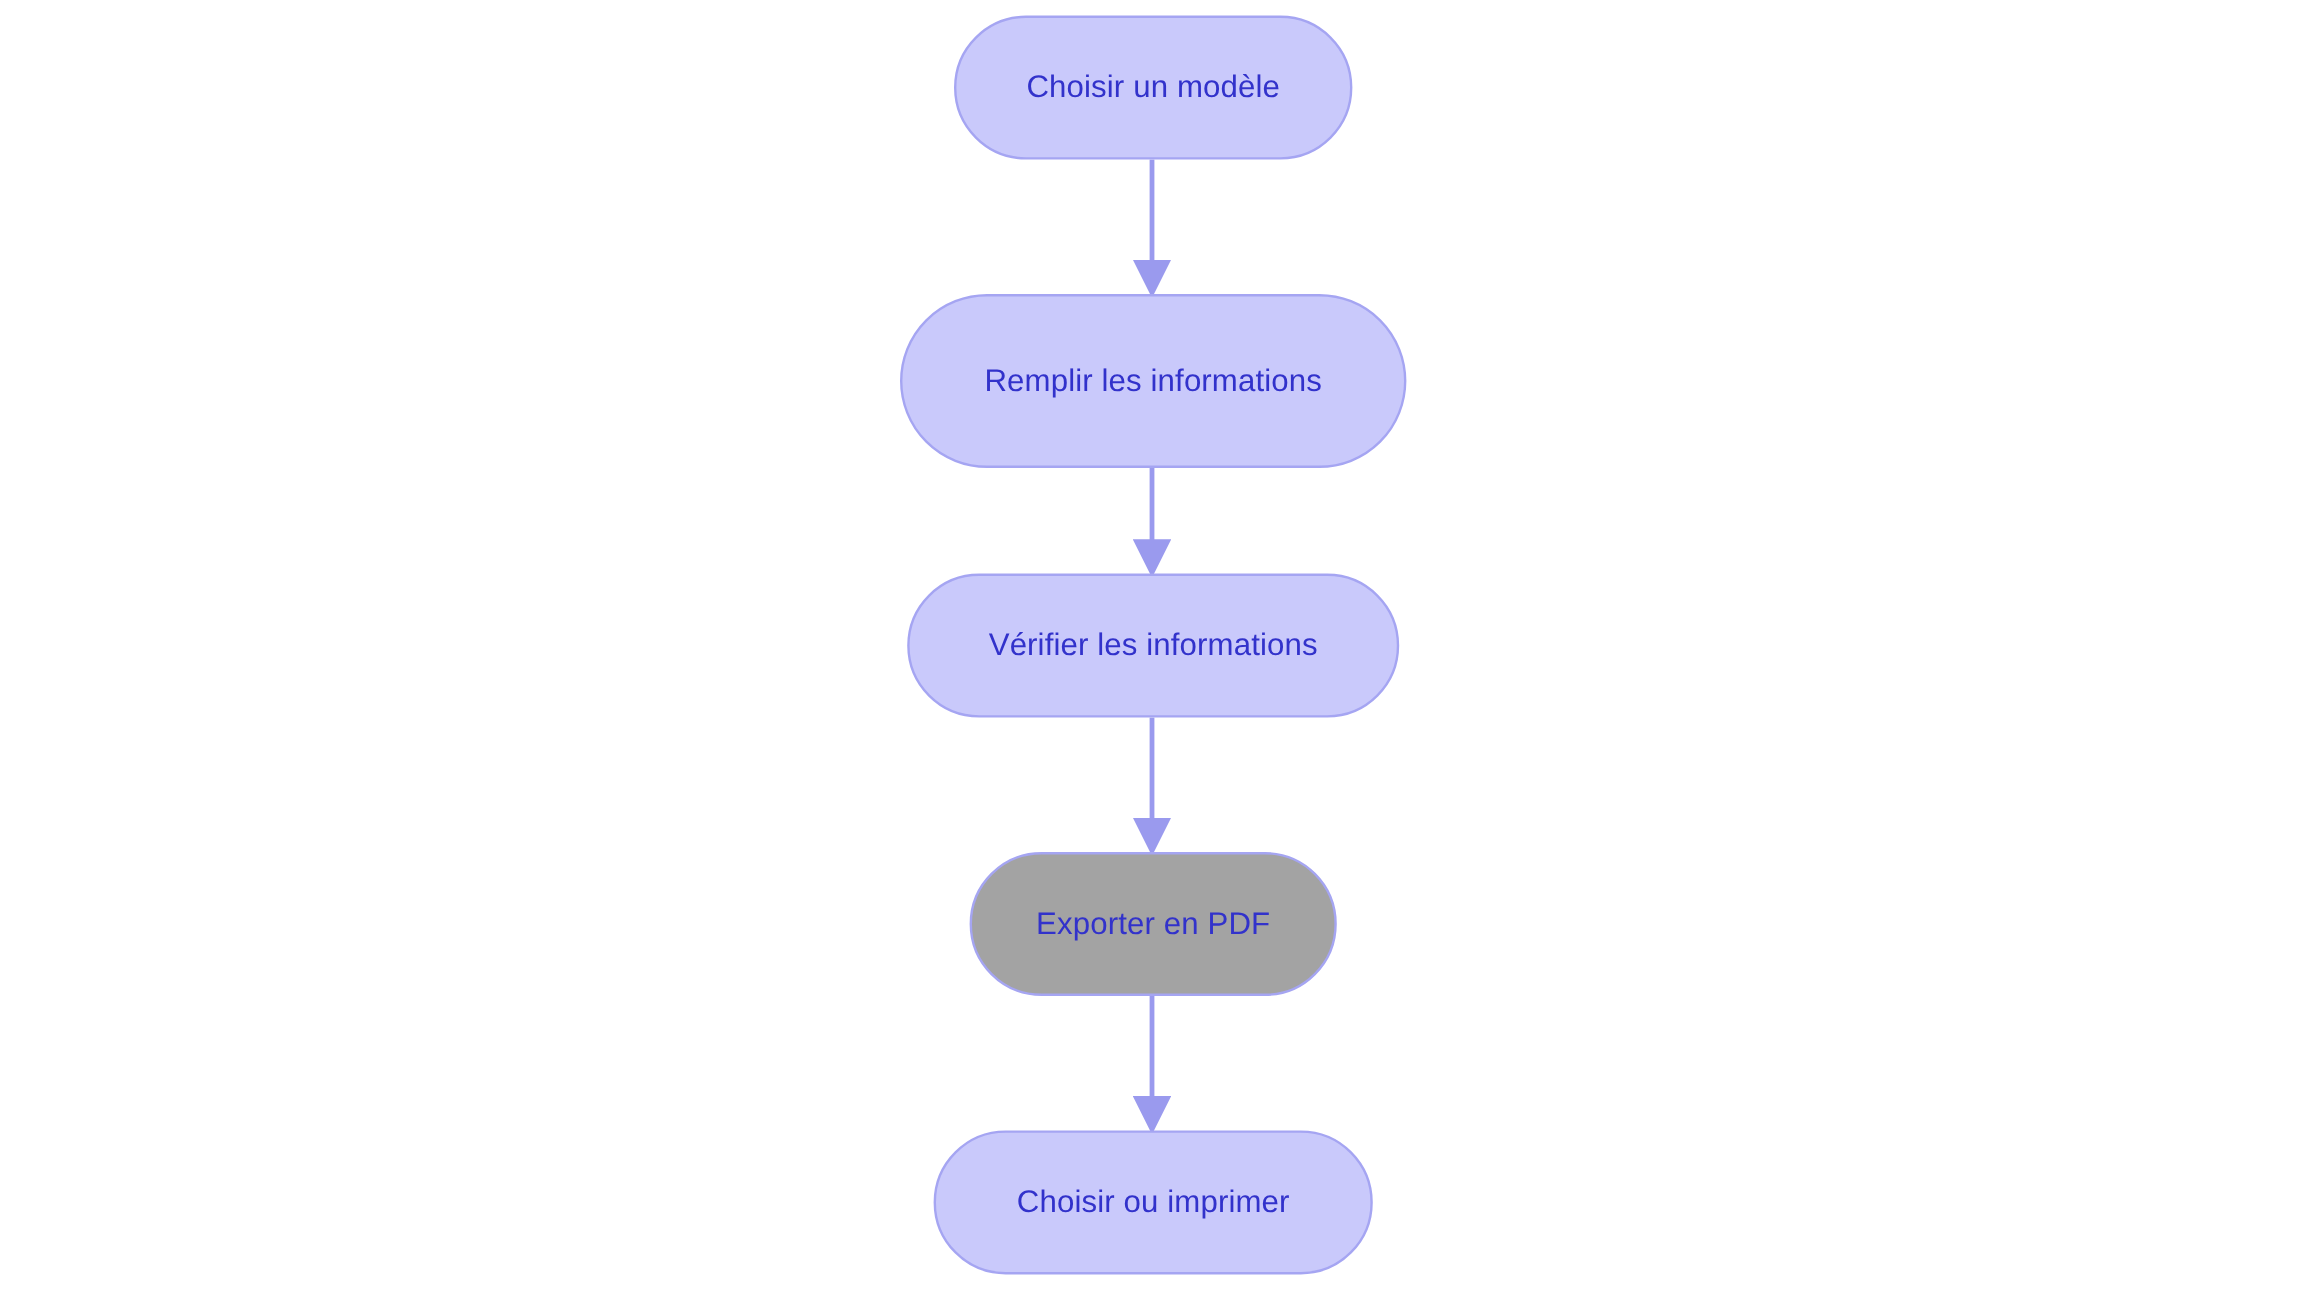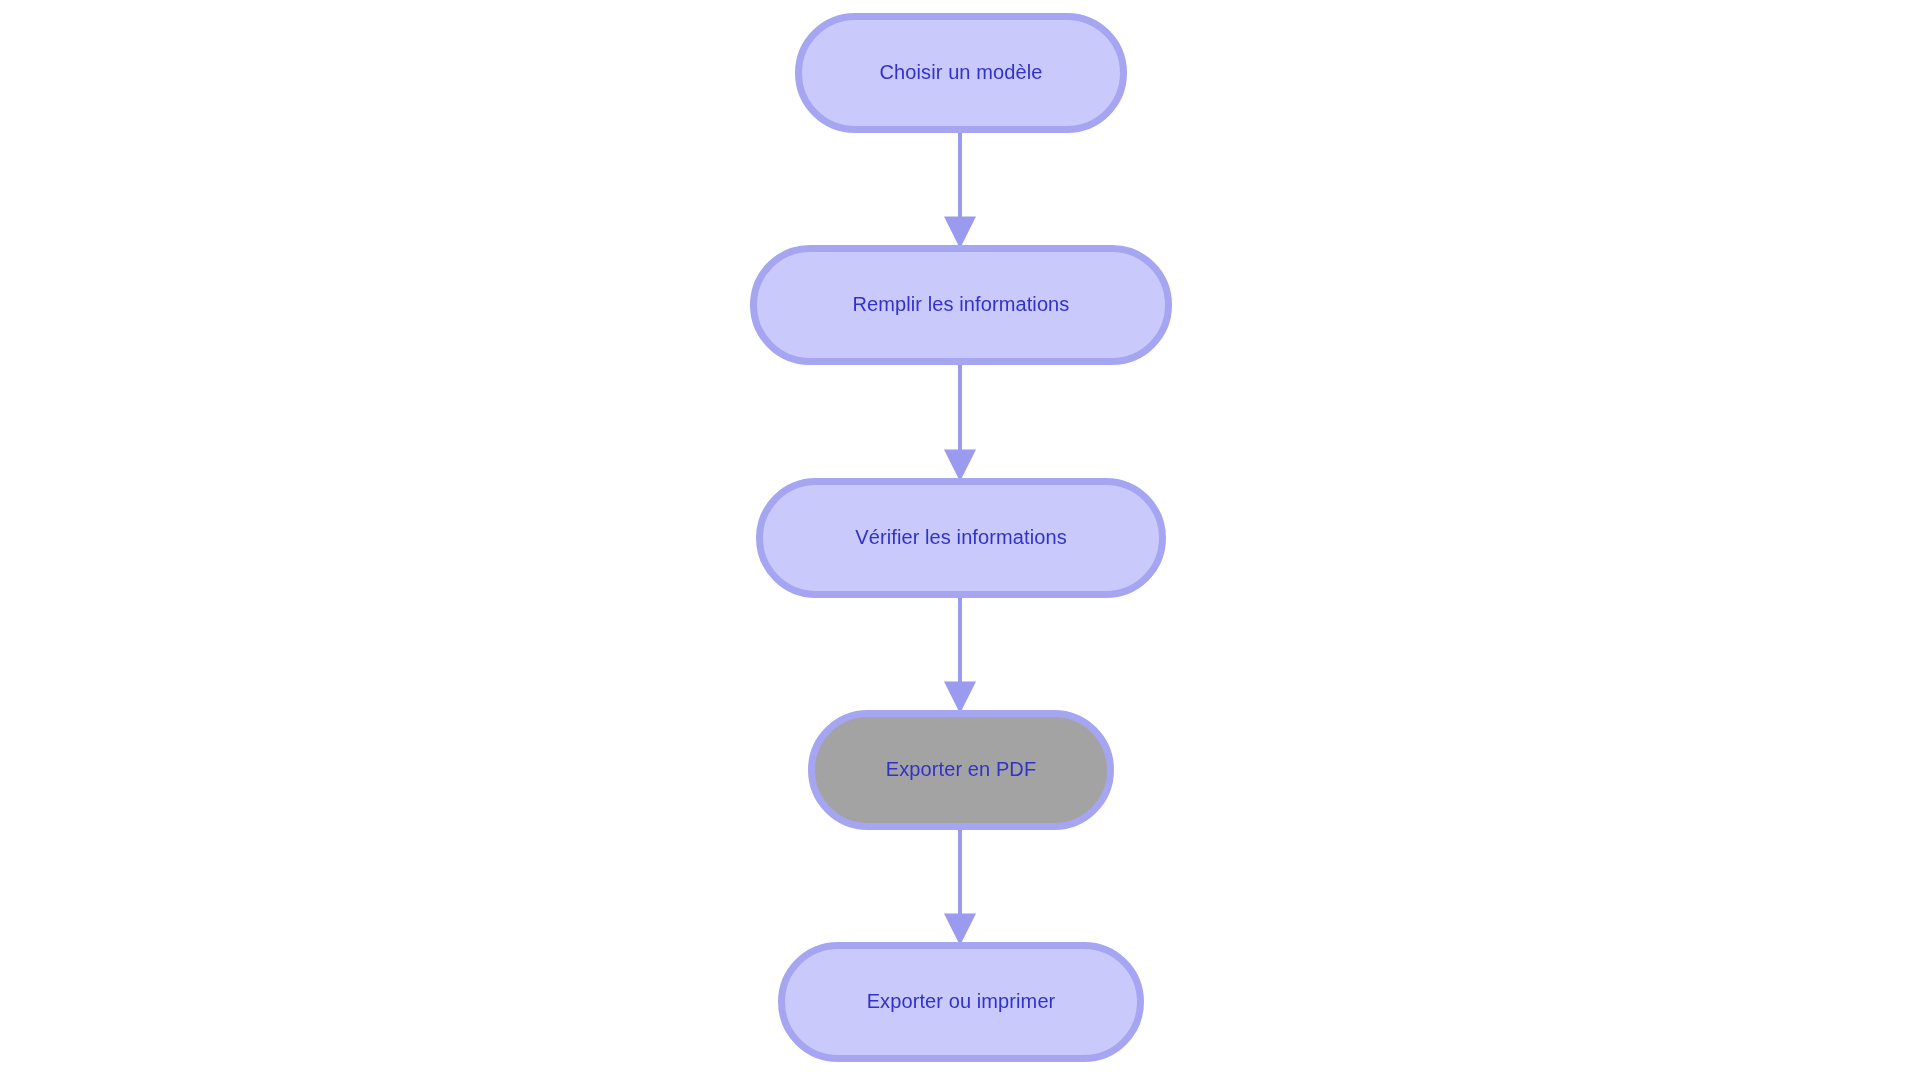--- a/index.html
+++ b/index.html
@@ -35,25 +35,25 @@
     width: 1920px;
     height: 1083px;
   }
   .flow-node {
     position: absolute;
     box-sizing: border-box;
     display: flex;
     align-items: center;
     justify-content: center;
     background: #c9c9fb;
-    border: 7px solid #a16207;
+    border: 2px solid #a16207;
     border-radius: 9999px;
     color: #3232cb;
     font-family: "Liberation Sans", sans-serif;
-    font-size: 20px;
+    font-size: 26px;
     font-weight: 400;
     letter-spacing: 0.1px;
     white-space: nowrap;
     user-select: none;
   }
   .flow-node .node-label {
     line-height: 1;
     padding-bottom: 2px;
   }
 </style>
@@ -82,30 +82,30 @@
       <line x1="960" y1="830" x2="960" y2="915" stroke="#9a9aee" stroke-width="4" marker-end="url(#arrowhead)"></line>
     </g>
   </svg>
 
   <div class="node-layer">
 
     <div class="flow-node" id="n1" style="left: 795px; top: 13px; width: 332px; height: 120px; background: rgb(201, 201, 251); border-color: rgb(165, 165, 242); color: rgb(50, 50, 203);">
       <span class="node-label">Choisir un modèle</span>
     </div>
 
-    <div class="flow-node" id="n2" style="left: 750px; top: 245px; width: 422px; height: 120px; background: rgb(201, 201, 251); border-color: rgb(165, 165, 242); color: rgb(50, 50, 203);">
+    <div class="flow-node" id="n2" style="left: 750px; top: 245px; width: 422px; height: 145px; background: rgb(201, 201, 251); border-color: rgb(165, 165, 242); color: rgb(50, 50, 203);">
       <span class="node-label">Remplir les informations</span>
     </div>
 
     <div class="flow-node" id="n3" style="left: 756px; top: 478px; width: 410px; height: 120px; background: rgb(201, 201, 251); border-color: rgb(165, 165, 242); color: rgb(50, 50, 203);">
       <span class="node-label">Vérifier les informations</span>
     </div>
 
     <div class="flow-node" id="n4" style="left: 808px; top: 710px; width: 306px; height: 120px; background: #a3a3a3; border-color: rgb(165, 165, 242); color: rgb(50, 50, 203);">
       <span class="node-label">Exporter en PDF</span>
     </div>
 
     <div class="flow-node" id="n5" style="left: 778px; top: 942px; width: 366px; height: 120px; background: rgb(201, 201, 251); border-color: rgb(165, 165, 242); color: rgb(50, 50, 203);">
-      <span class="node-label">Exporter ou imprimer</span>
+      <span class="node-label">Choisir ou imprimer</span>
     </div>
 
   </div>
 </div>
 
 </body></html>

